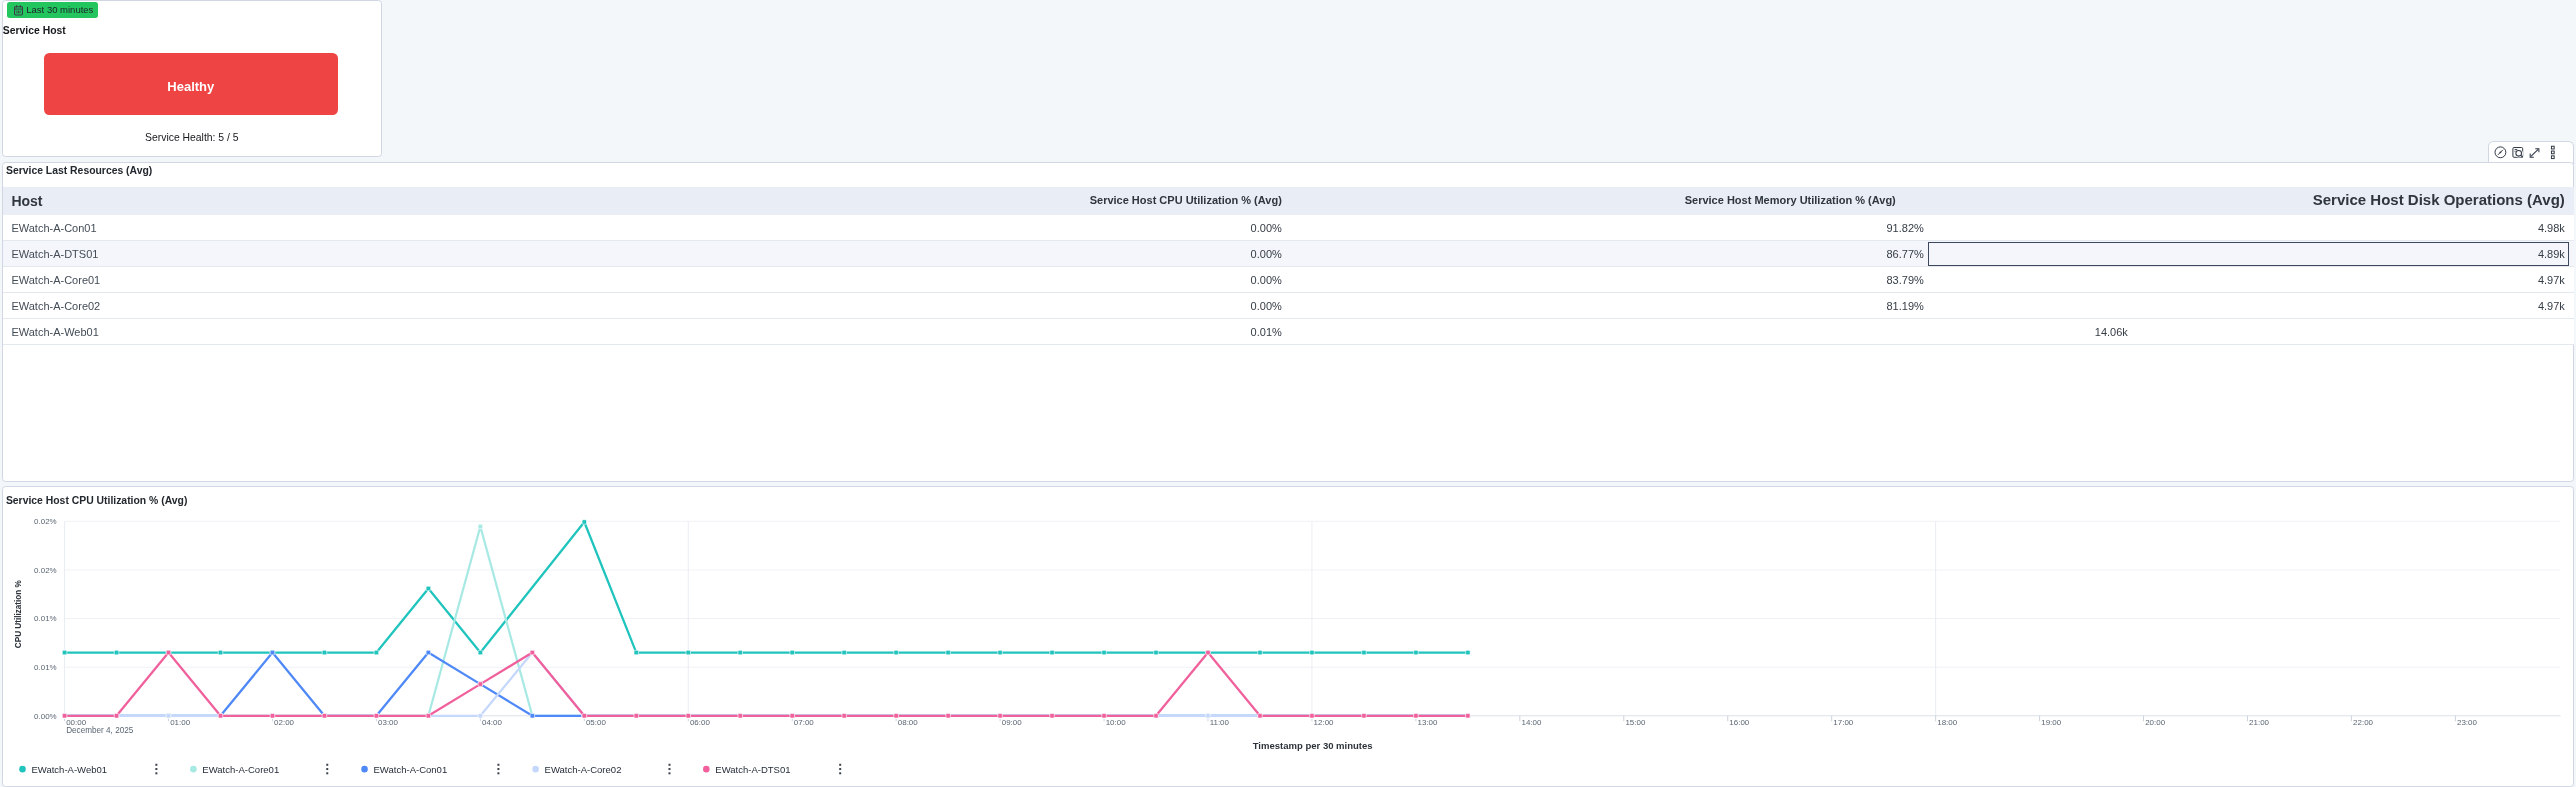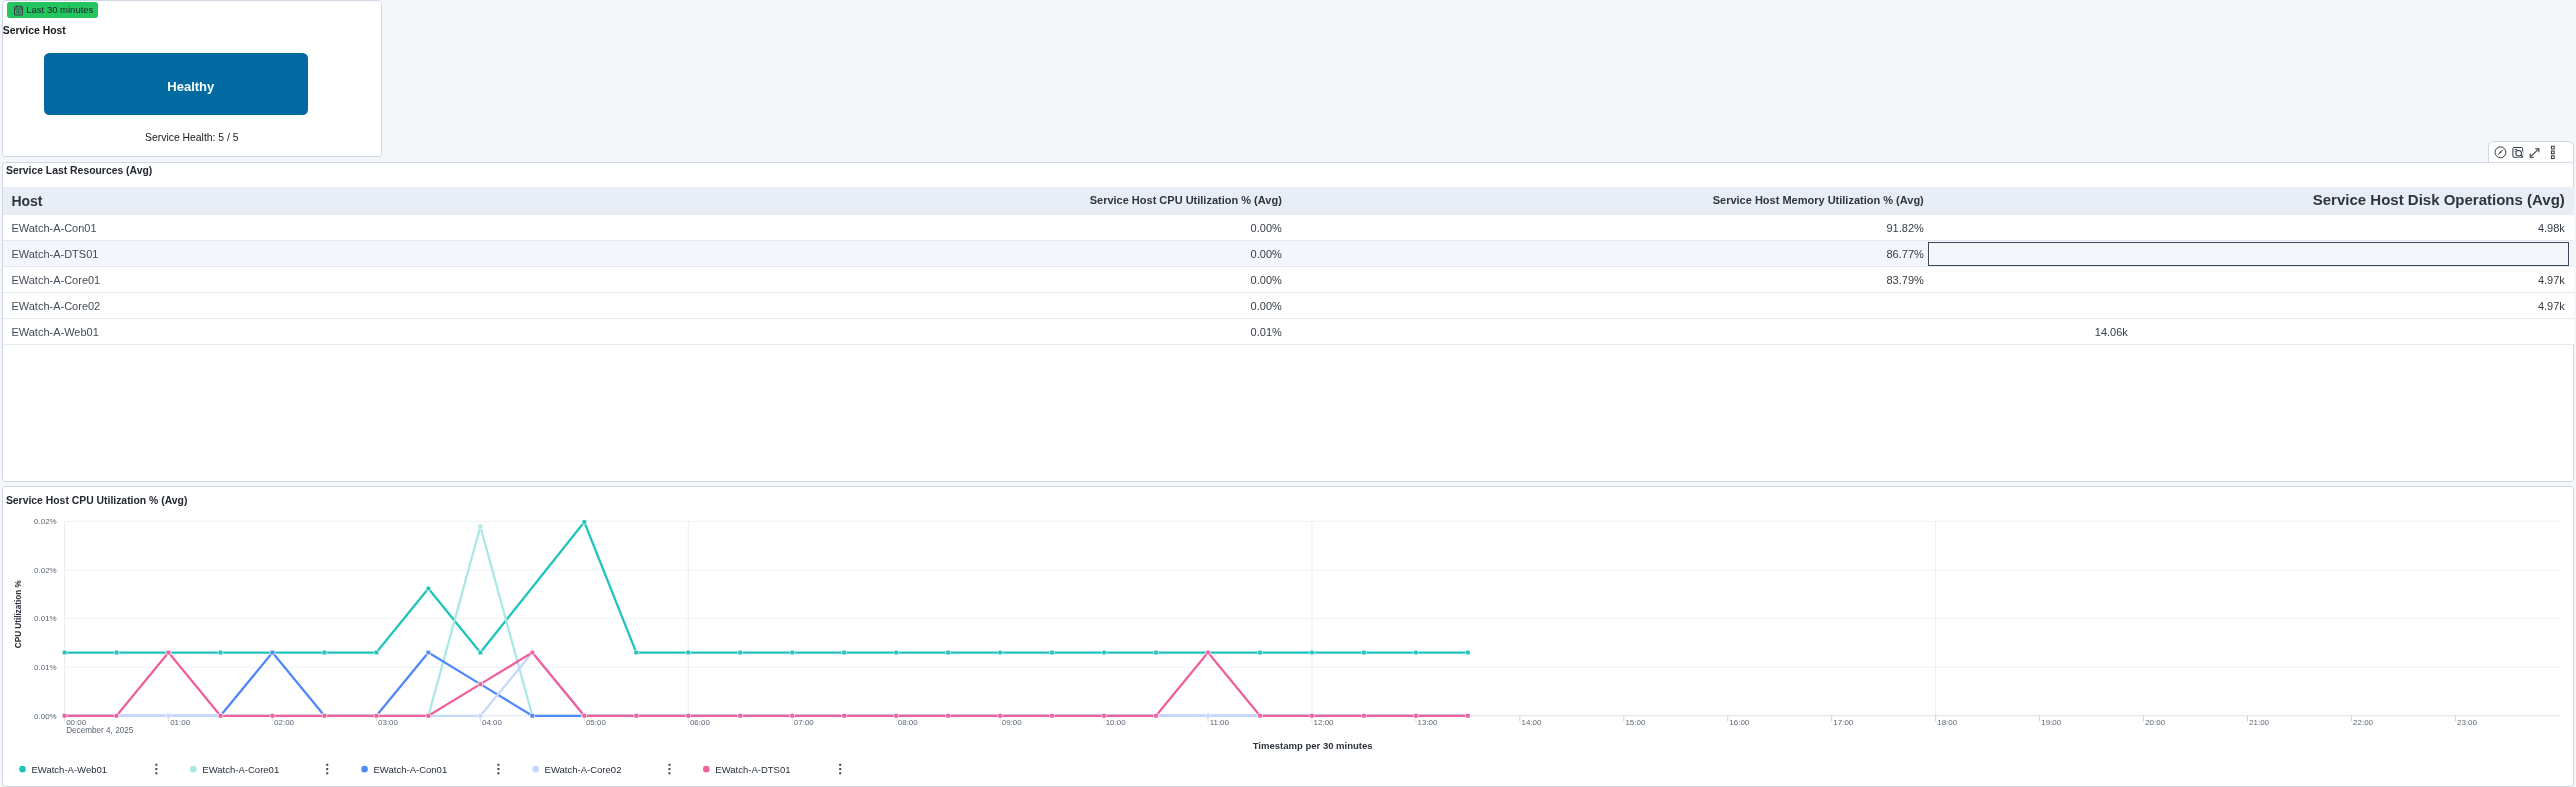--- a/index.html
+++ b/index.html
@@ -18,21 +18,21 @@
       <line x1="2.9" y1="0.3" x2="2.9" y2="2.8" stroke="#383f48" stroke-width="1.2"></line>
       <line x1="7.1" y1="0.3" x2="7.1" y2="2.8" stroke="#383f48" stroke-width="1.2"></line>
       <line x1="0.6" y1="4.4" x2="9.4" y2="4.4" stroke="#383f48" stroke-width="1.1"></line>
       <line x1="3.2" y1="6.1" x2="3.2" y2="9.2" stroke="#383f48" stroke-width="1"></line>
       <line x1="5.0" y1="6.1" x2="5.0" y2="9.2" stroke="#383f48" stroke-width="1"></line>
       <line x1="6.8" y1="6.1" x2="6.8" y2="9.2" stroke="#383f48" stroke-width="1"></line>
     </svg>
     <div class="abs nw" style="left:19px;top:0;height:16.3px;line-height:16.3px;font-size:9.5px;color:#20252c;">Last 30 minutes</div>
   </div>
   <div class="abs" style="left:0;top:24px;width:378px;text-align:left;font-size:10.4px;font-weight:bold;color:#16191d;">Service Host</div>
-  <div class="abs" style="left:41px;top:52px;width:264px;height:62px;background:#0369a1;border-radius:5.4px;">
+  <div class="abs" style="left:41px;top:52px;width:294px;height:62px;background:#ef4444;border-radius:5.4px;">
     <div class="abs" style="left:0;top:26px;width:294px;text-align:center;font-size:13px;font-weight:bold;color:#fff;">Healthy</div>
   </div>
   <div class="abs" style="left:0;top:131px;width:378px;text-align:center;font-size:10.4px;color:#16191d;">Service Health: 5 / 5</div>
 </div>
 
 <div class="abs" style="left:2488px;top:141px;width:86px;height:23.6px;background:#fff;border:0.9px solid #d0d7e2;border-bottom:none;border-radius:5.4px 5.4px 0 0;box-sizing:border-box;"></div>
 <svg class="abs" style="left:2490px;top:143px;" width="86" height="19" viewBox="0 0 95 21">
   <g stroke="#2f3744" fill="none" stroke-width="1.1">
     <circle cx="11.5" cy="10.3" r="6.0"></circle>
     <line x1="8.7" y1="13.1" x2="14.3" y2="7.5"></line>
@@ -54,43 +54,45 @@
     <rect x="67.9" y="8.9" width="3.0" height="3.0"></rect>
     <rect x="67.9" y="14.2" width="3.0" height="3.0"></rect>
   </g>
 </svg>
 
 <div class="panel" style="left:1.8px;top:162px;width:2572px;height:320px;">
   <div class="abs nw" style="left:3.2px;top:2.3px;font-size:10.4px;font-weight:bold;color:#23282e;">Service Last Resources (Avg)</div>
   <div class="abs" style="left:0;top:24px;width:2571px;height:28px;background:#e9edf5;"></div>
   <div class="abs nw" style="left:8.6px;top:24px;height:28px;line-height:28px;font-size:14px;font-weight:bold;color:#2f363e;">Host</div>
   <div class="abs nw" style="left:372px;top:24px;width:907px;height:26px;line-height:26px;font-size:11px;font-weight:bold;color:#2f363e;text-align:right;">Service Host CPU Utilization % (Avg)</div>
-  <div class="abs nw" style="left:1014px;top:24px;width:907px;height:26px;line-height:26px;font-size:11px;font-weight:bold;color:#2f363e;text-align:right;">Service Host Memory Utilization % (Avg)</div>
+  <div class="abs nw" style="left:986px;top:24px;width:907px;height:26px;line-height:26px;font-size:11px;font-weight:bold;color:#2f363e;text-align:right;">Service Host Memory Utilization % (Avg)</div>
   <div class="abs nw" style="left:1655px;top:24px;width:907px;height:26px;line-height:26px;font-size:15px;font-weight:bold;color:#2f363e;text-align:right;">Service Host Disk Operations (Avg)</div>
   <div id="rows">
 <div class="abs" style="left:0;top:52px;width:2571px;height:26px;background:#fff;border-bottom:0.9px solid #e4e8ef;box-sizing:border-box;">
   <div class="abs nw" style="left:8.6px;top:0;height:26px;line-height:26px;font-size:11px;color:#434c57;">EWatch-A-Con01</div>
   <div class="abs nw" style="left:372px;top:0;width:907px;height:26px;line-height:26px;font-size:11px;color:#343c45;text-align:right;">0.00%</div>
   <div class="abs nw" style="left:1014px;top:0;width:907px;height:26px;line-height:26px;font-size:11px;color:#343c45;text-align:right;">91.82%</div>
   <div class="abs nw" style="left:1655px;top:0;width:907px;height:26px;line-height:26px;font-size:11px;color:#343c45;text-align:right;">4.98k</div>
 </div>
 <div class="abs" style="left:0;top:78px;width:2571px;height:26px;background:#f4f6fb;border-bottom:0.9px solid #e4e8ef;box-sizing:border-box;">
   <div class="abs nw" style="left:8.6px;top:0;height:26px;line-height:26px;font-size:11px;color:#434c57;">EWatch-A-DTS01</div>
   <div class="abs nw" style="left:372px;top:0;width:907px;height:26px;line-height:26px;font-size:11px;color:#343c45;text-align:right;">0.00%</div>
   <div class="abs nw" style="left:1014px;top:0;width:907px;height:26px;line-height:26px;font-size:11px;color:#343c45;text-align:right;">86.77%</div>
+  <div class="abs nw" style="left:1655px;top:0;width:907px;height:26px;line-height:26px;font-size:11px;color:#343c45;text-align:right;">4.89k</div>
 </div>
 <div class="abs" style="left:0;top:104px;width:2571px;height:26px;background:#fff;border-bottom:0.9px solid #e4e8ef;box-sizing:border-box;">
   <div class="abs nw" style="left:8.6px;top:0;height:26px;line-height:26px;font-size:11px;color:#434c57;">EWatch-A-Core01</div>
   <div class="abs nw" style="left:372px;top:0;width:907px;height:26px;line-height:26px;font-size:11px;color:#343c45;text-align:right;">0.00%</div>
   <div class="abs nw" style="left:1014px;top:0;width:907px;height:26px;line-height:26px;font-size:11px;color:#343c45;text-align:right;">83.79%</div>
   <div class="abs nw" style="left:1655px;top:0;width:907px;height:26px;line-height:26px;font-size:11px;color:#343c45;text-align:right;">4.97k</div>
 </div>
 <div class="abs" style="left:0;top:130px;width:2571px;height:26px;background:#fff;border-bottom:0.9px solid #e4e8ef;box-sizing:border-box;">
   <div class="abs nw" style="left:8.6px;top:0;height:26px;line-height:26px;font-size:11px;color:#434c57;">EWatch-A-Core02</div>
   <div class="abs nw" style="left:372px;top:0;width:907px;height:26px;line-height:26px;font-size:11px;color:#343c45;text-align:right;">0.00%</div>
+  <div class="abs nw" style="left:1014px;top:0;width:907px;height:26px;line-height:26px;font-size:11px;color:#343c45;text-align:right;">81.19%</div>
   <div class="abs nw" style="left:1655px;top:0;width:907px;height:26px;line-height:26px;font-size:11px;color:#343c45;text-align:right;">4.97k</div>
 </div>
 <div class="abs" style="left:0;top:156px;width:2571px;height:26px;background:#fff;border-bottom:0.9px solid #e4e8ef;box-sizing:border-box;">
   <div class="abs nw" style="left:8.6px;top:0;height:26px;line-height:26px;font-size:11px;color:#434c57;">EWatch-A-Web01</div>
   <div class="abs nw" style="left:372px;top:0;width:907px;height:26px;line-height:26px;font-size:11px;color:#343c45;text-align:right;">0.01%</div>
   <div class="abs nw" style="left:1655px;top:0;width:907px;height:26px;line-height:26px;font-size:11px;color:#343c45;text-align:center;">14.06k</div>
 </div>
 </div>
   <div class="abs" style="left:1925px;top:79px;width:641px;height:24px;border:1.1px solid #3d485c;box-sizing:border-box;"></div>
 </div>

